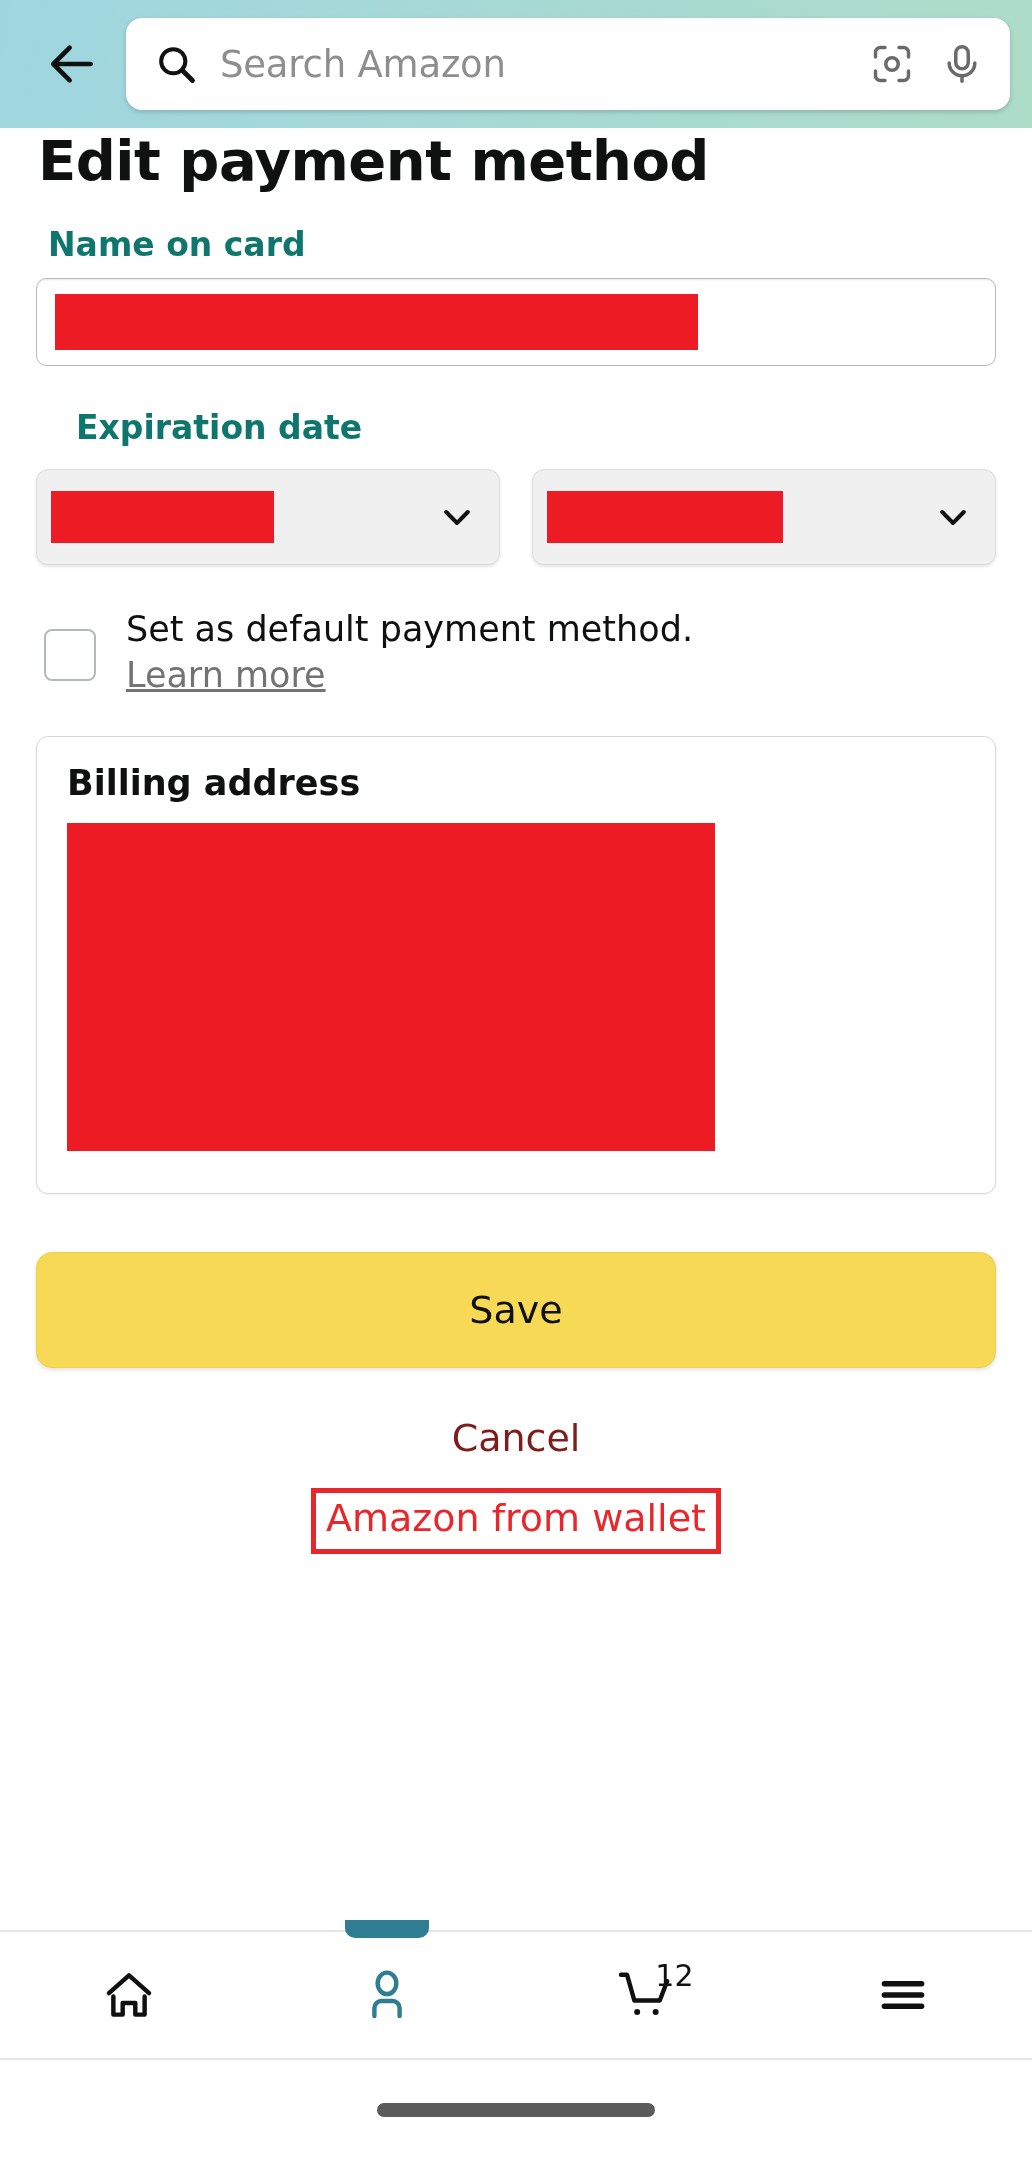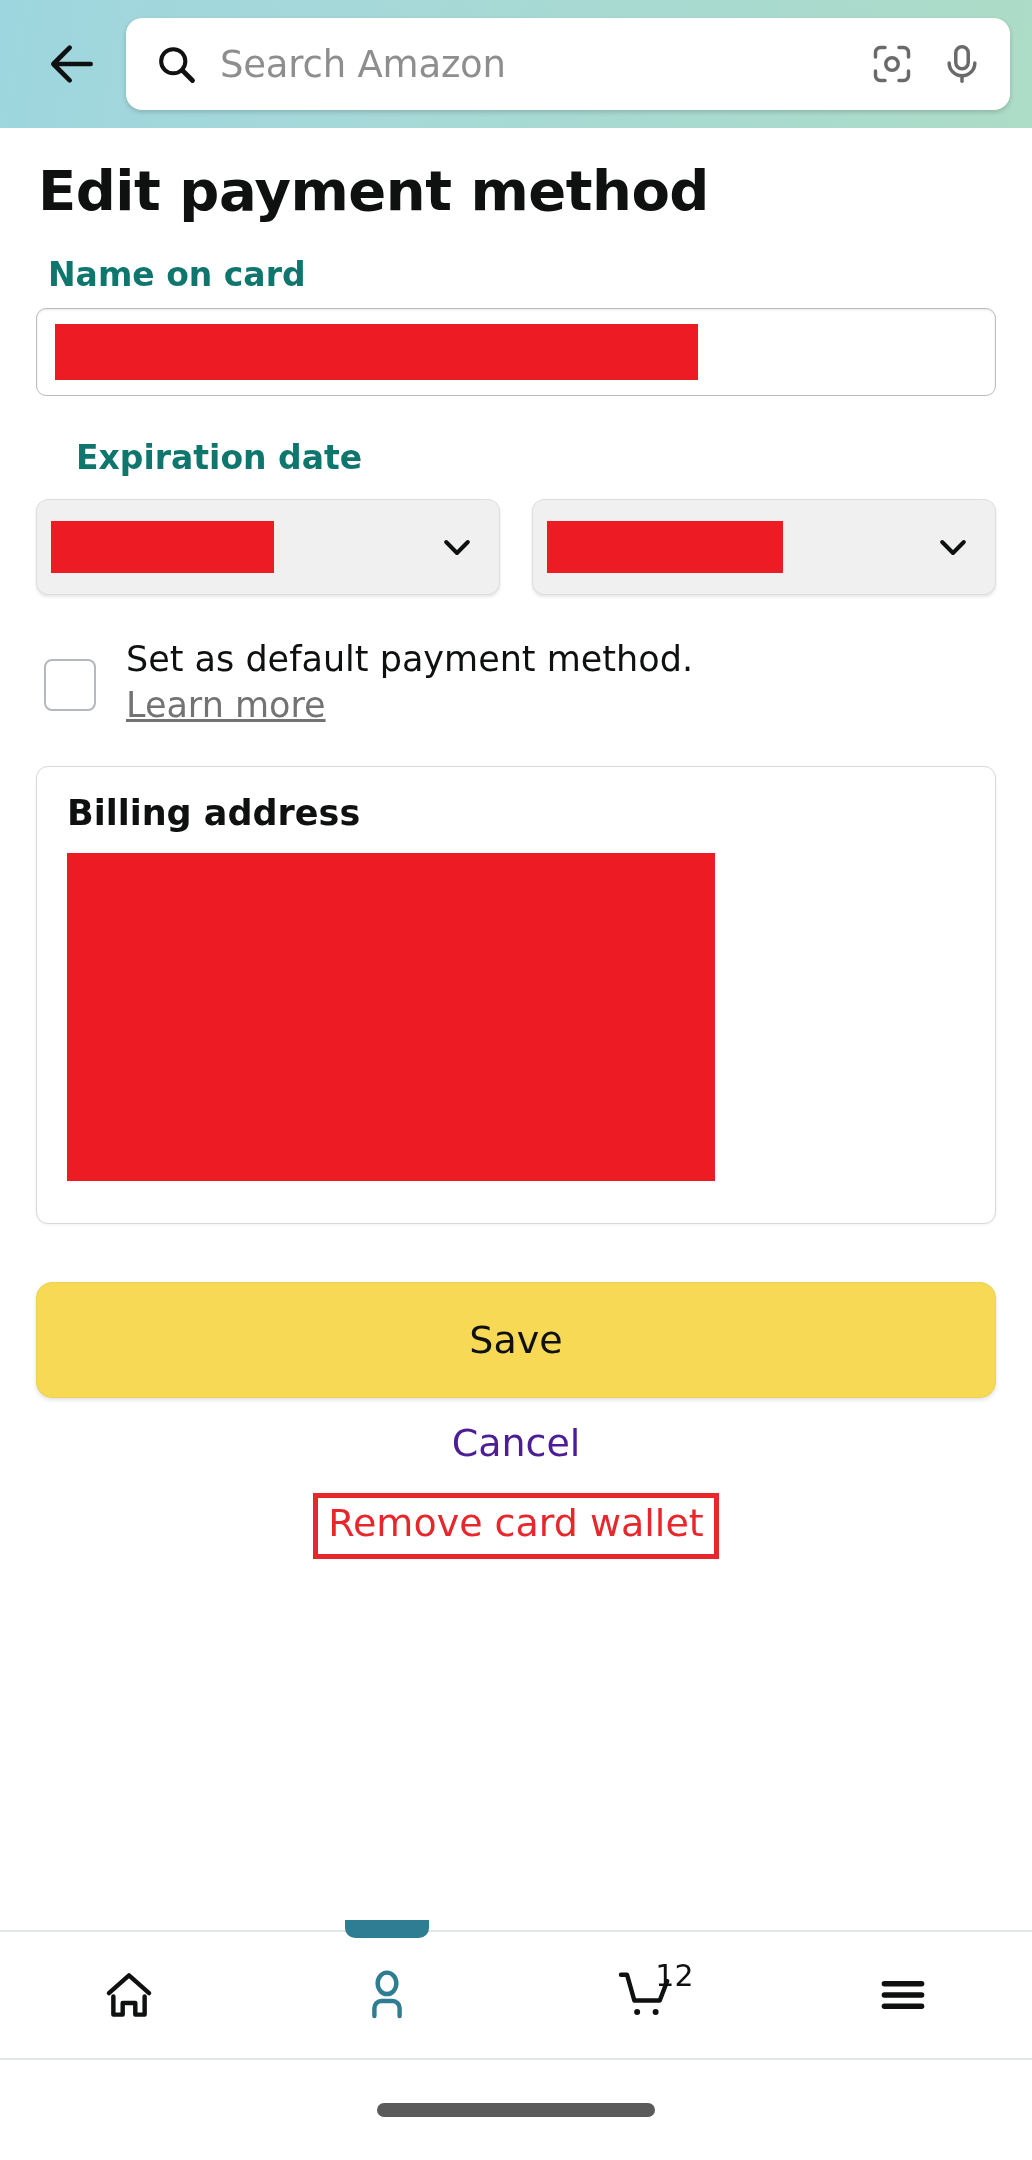--- a/index.html
+++ b/index.html
@@ -69,21 +69,20 @@
     flex: 1 1 auto;
     padding: 0 36px;
     position: relative;
     overflow: hidden;
   }
   .page-title {
     font-size: 56px;
     font-weight: bold;
     color: #0F1111;
     letter-spacing: -0.5px;
-    margin-top: 30px;
     margin-left: 2px;
   }
   .field-label {
     font-size: 33px;
     font-weight: bold;
     color: #0f766e;
     margin-top: 32px;
     margin-left: 12px;
   }
   .text-input-box {
@@ -170,24 +169,24 @@
     background: #F7D955;
     border: 1px solid #ead44a;
     border-radius: 16px;
     box-shadow: 0 2px 4px rgba(0,0,0,0.12);
     font-family: "DejaVu Sans", "Liberation Sans", sans-serif;
     font-size: 38px;
     color: #0F1111;
     cursor: pointer;
   }
   .cancel-link {
-    margin-top: 23px;
+    margin-top: 48px;
     text-align: center;
     font-size: 38px;
-    color: #4c1d95;
+    color: #7f1d1d;
     cursor: pointer;
   }
   .remove-wrap {
     margin-top: 28px;
     display: flex;
     justify-content: center;
   }
   .remove-link {
     font-size: 38px;
     color: #E8272C;
@@ -326,21 +325,21 @@
     <div class="billing-card">
       <div class="billing-title">Billing address</div>
       <span class="redact redact-billing"></span>
     </div>
 
     <button class="save-btn">Save</button>
 
     <div class="cancel-link">Cancel</div>
 
     <div class="remove-wrap">
-      <span class="remove-link">Remove card wallet</span>
+      <span class="remove-link">Amazon from wallet</span>
     </div>
 
   </div>
 
   <div class="bottom-nav">
     <div class="nav-item">
       <svg width="56" height="56" viewBox="0 0 24 24" fill="none">
         <path d="M3.4 11.2L12 3.6l8.6 7.6" stroke="#0F1111" stroke-width="1.9" stroke-linecap="round" stroke-linejoin="round"></path>
         <path d="M5.3 12.6V20.4h4V15.4h5.4v5h4V12.6" stroke="#0F1111" stroke-width="1.9" stroke-linecap="round" stroke-linejoin="round"></path>
       </svg>

